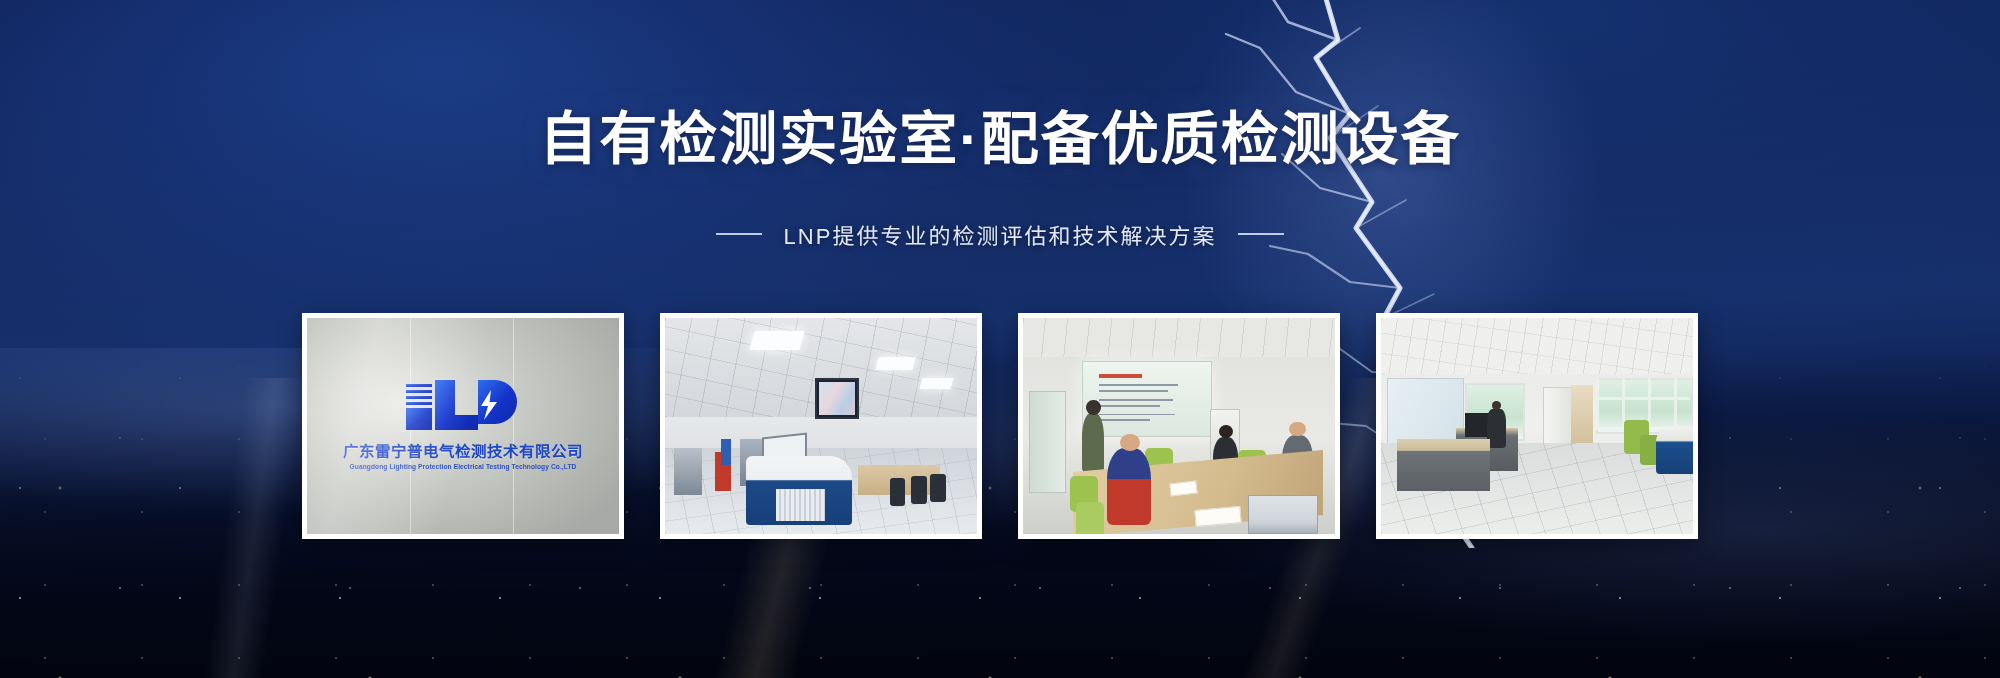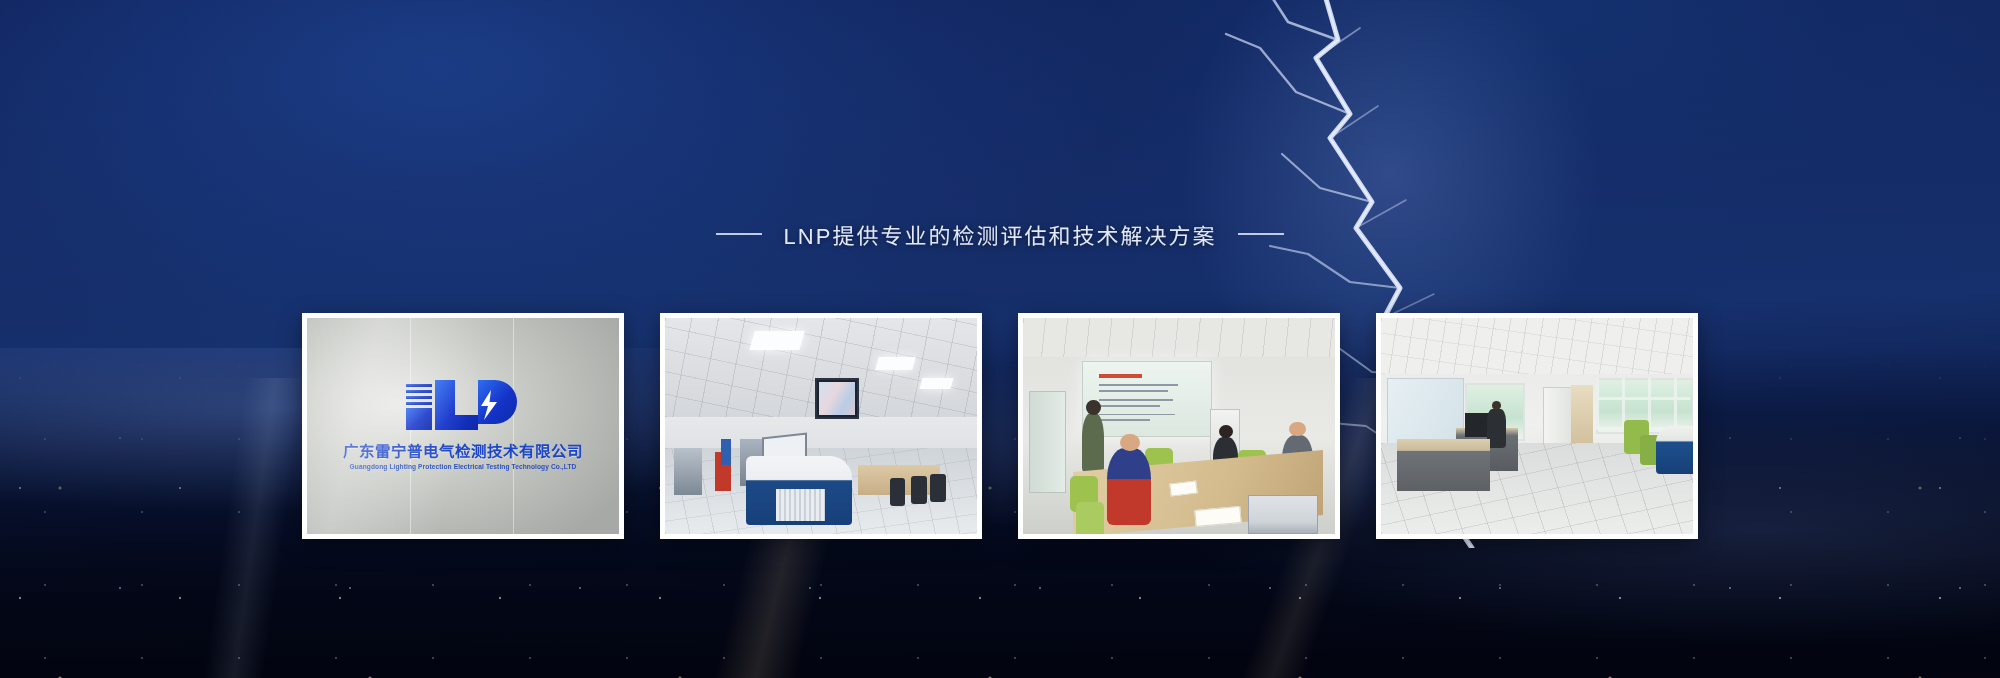--- a/index.html
+++ b/index.html
@@ -253,20 +253,21 @@
         <path d="M336 240 L386 212" stroke-width="1.6" opacity=".45"></path>
         <path d="M364 330 L414 306" stroke-width="1.5" opacity=".4"></path>
         <path d="M392 418 L442 398" stroke-width="1.5" opacity=".4"></path>
       </g>
       <g fill="none" stroke="#ffffff" stroke-linecap="round" stroke-linejoin="round" opacity="0.55">
         <path d="M300 -10 L318 52 L296 70 L330 126 L310 150 L352 214 L336 240 L380 300 L364 330 L404 386 L392 418 L430 470 L418 510 L452 560" stroke-width="1.8"></path>
       </g>
     </svg>
   </div>
 
+  <div class="headline">自有检测实验室·配备优质检测设备</div>
 
   <div class="subline">
     <span class="dash"></span>
     <span>LNP提供专业的检测评估和技术解决方案</span>
     <span class="dash"></span>
   </div>
 
   <div class="strip">
 
     <div class="frame">

